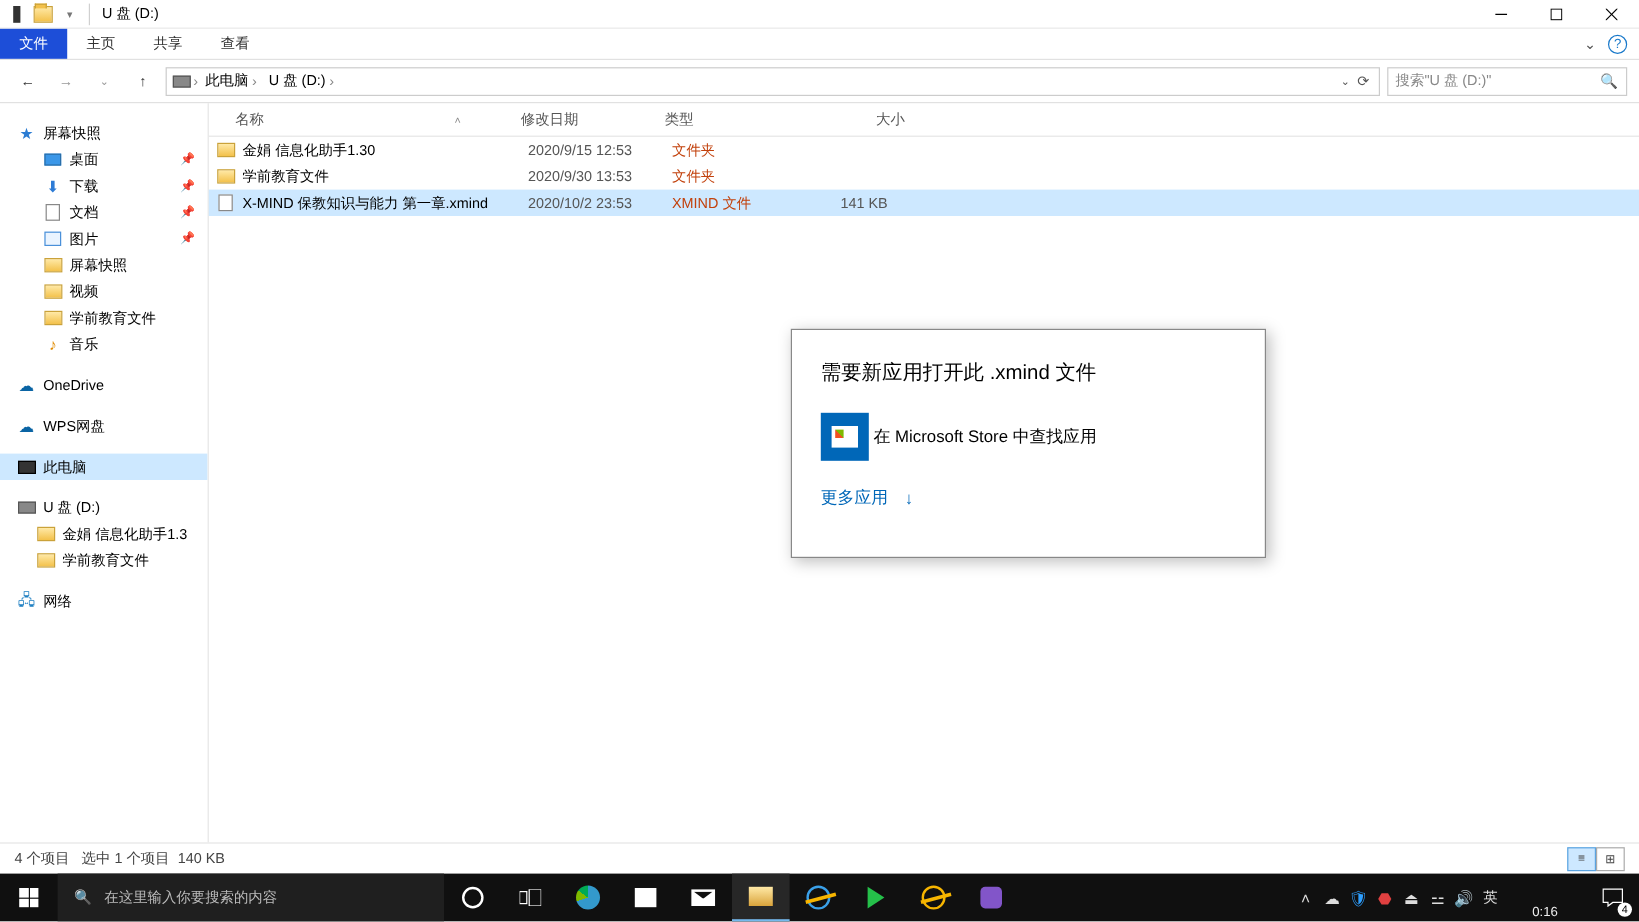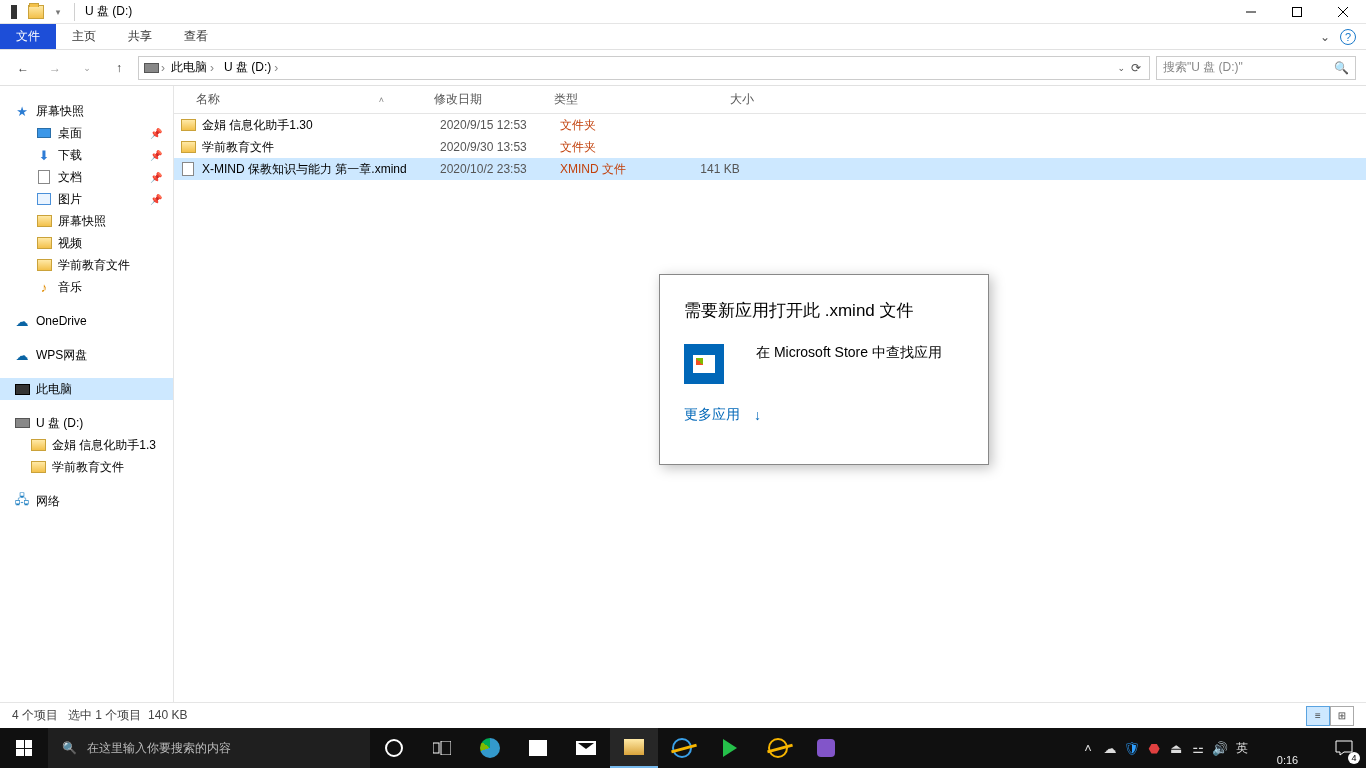--- a/index.html
+++ b/index.html
@@ -65,23 +65,23 @@
 .frow { height:22px; display:flex; align-items:center;}
 .frow.sel { background:#cde8ff;}
 .fic{width:16px;height:16px;margin-left:6px;margin-right:6px;display:flex;align-items:center;justify-content:center;}
 .fname{width:238px;white-space:nowrap;overflow:hidden;}
 .fdate{width:120px;color:#555;}
 .ftype{width:120px;color:#c2410c;}
 .fsize{width:90px;text-align:center;padding-right:10px;color:#555;}
 .frow.dim .fdate,.frow.dim .ftype,.frow.dim .fsize,.frow.dim .fname{color:#aaa;}
 
 
-.dialog { position:absolute; left:485px; top:188px; width:330px; background:#fff; border:1px solid #888; box-shadow:3px 3px 12px rgba(0,0,0,.25); padding:24px 24px 14px;}
+.dialog { position:absolute; left:485px; top:188px; width:396px; background:#fff; border:1px solid #888; box-shadow:3px 3px 12px rgba(0,0,0,.25); padding:24px 24px 14px;}
 .dlg-title{font-size:17px; color:#000; margin-bottom:22px;}
-.dlg-row{display:flex;align-items:flex-start;gap:32px;margin-bottom:22px;}
+.dlg-row{display:flex;align-items:center;gap:4px;margin-bottom:22px;}
 .store-ic{width:40px;height:40px;background:#0067b8;display:flex;align-items:center;justify-content:center;}
 .store-ic-inner{width:22px;height:18px;background:#fff;position:relative;}
 .store-ic-inner::after{content:"";position:absolute;top:3px;left:3px;width:7px;height:7px;background:linear-gradient(45deg,#f25022 0 50%,#7fba00 0);}
 .more-link{color:#0067b8;font-size:14px;display:flex;align-items:center;gap:14px;margin-bottom:26px;cursor:pointer;}
 .btn-row{display:flex;justify-content:flex-end;}
 .dlg-btn{width:200px;height:32px;background:#e5e5e5;border:none;color:#333;font-size:13px;}
 
 
 .statusbar{position:absolute;bottom:40px;left:0;right:0;height:26px;border-top:1px solid #e5e5e5;display:flex;align-items:center;padding:0 12px;gap:10px;color:#444;background:#fff;}
 .view-toggle{margin-left:auto;display:flex;}

